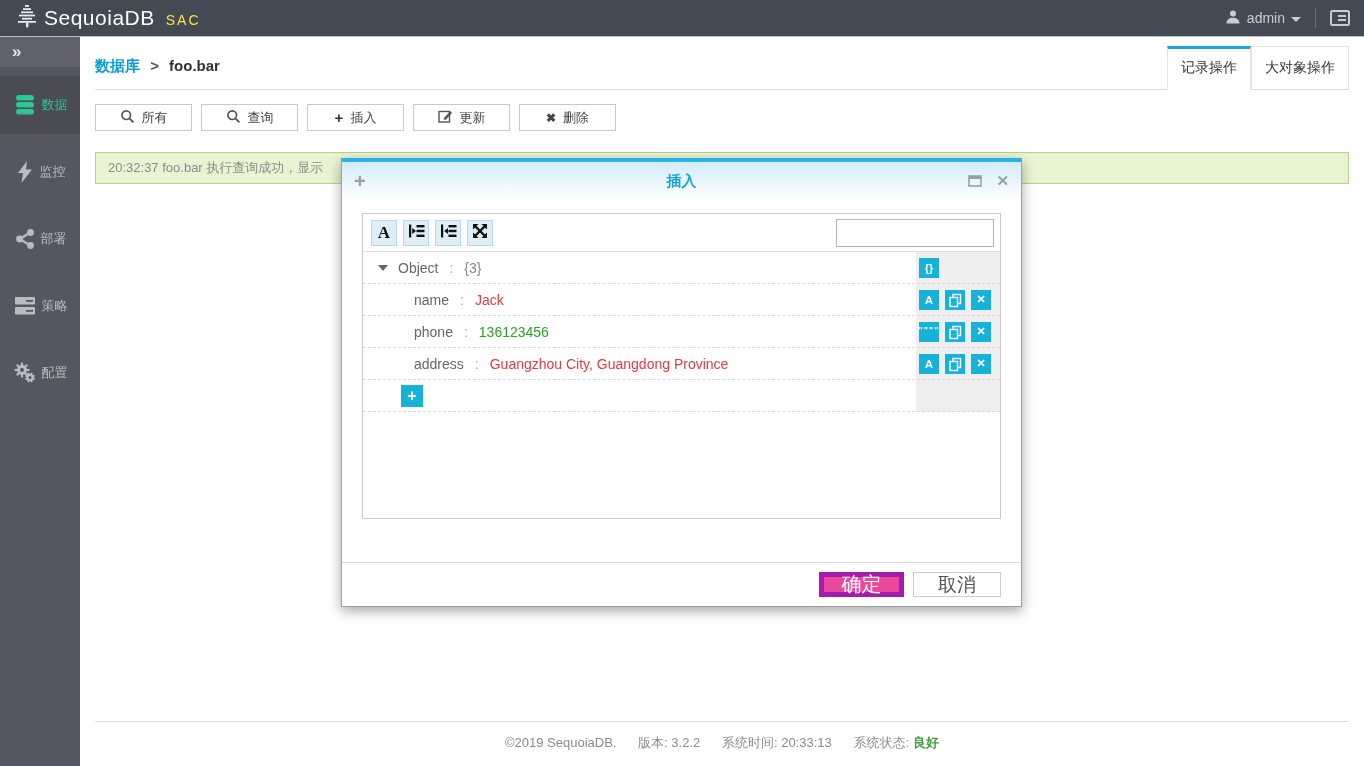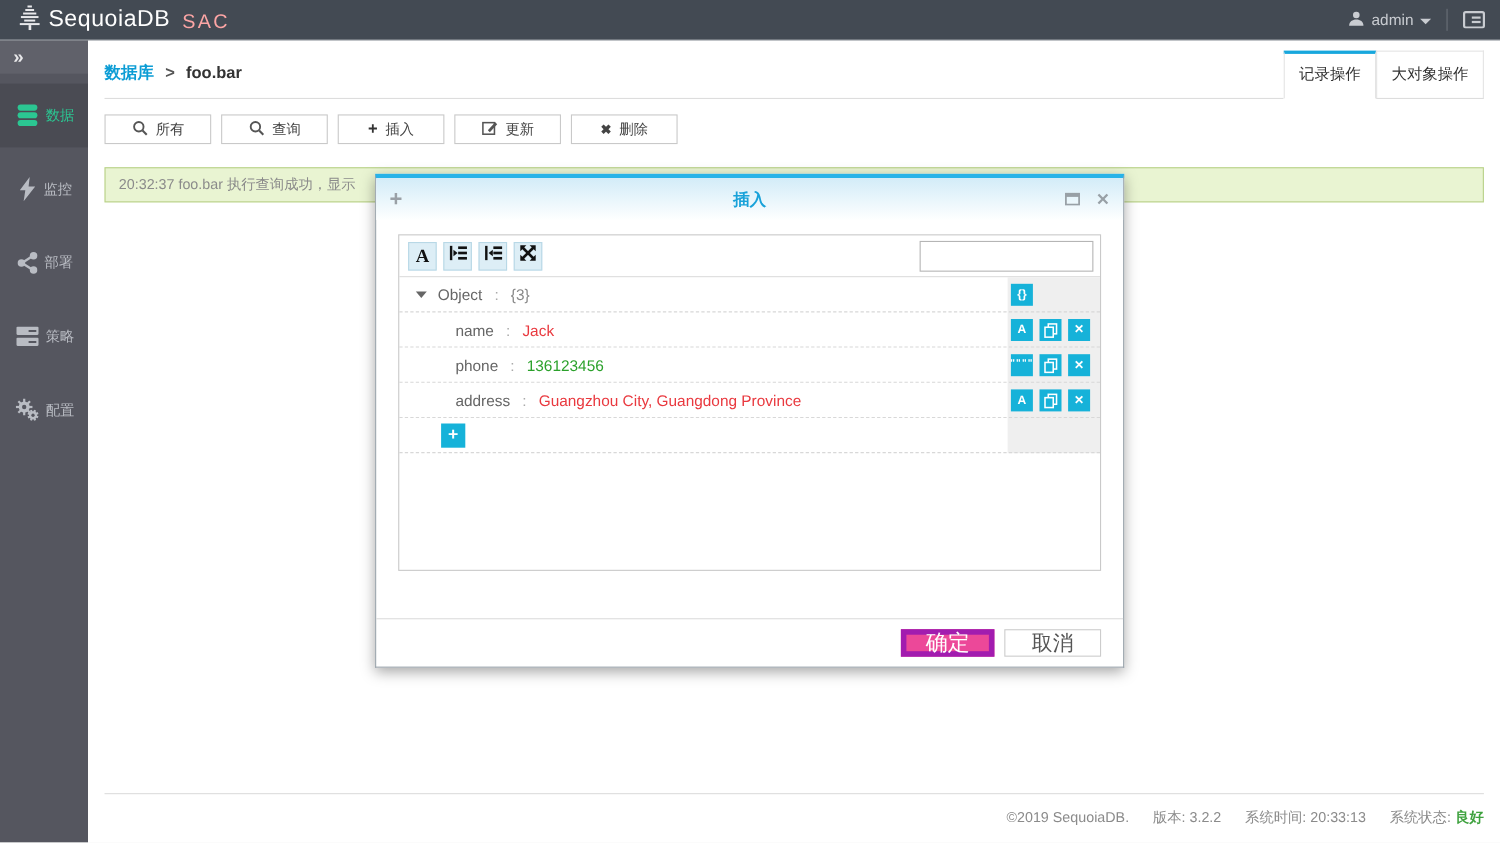--- a/index.html
+++ b/index.html
@@ -4,21 +4,21 @@
 <style>
   * { margin:0; padding:0; box-sizing:border-box; }
   body { font-family:"Liberation Sans", sans-serif; background:#e9e9e9; }
   .app { position:relative; width:1364px; height:766px; background:#fff; overflow:hidden; }
 
   
   .topbar { height:37px; background:#434a53; border-bottom:1px solid #b9bec3;
             display:flex; align-items:center; padding:0 14px; color:#fff; }
   .brand { display:flex; align-items:center; gap:4px; }
   .brand-name { font-size:21px; color:#fdfdfd; letter-spacing:0.5px; }
-  .brand-suffix { font-size:18px; color:#fca5a5; letter-spacing:2px; margin-left:7px; padding-top:3px; }
+  .brand-suffix { font-size:14px; color:#fde047; letter-spacing:2px; margin-left:7px; padding-top:3px; }
   .topbar-right { margin-left:auto; display:flex; align-items:center; gap:14px; color:#c9ccd1; }
   .user-menu { display:flex; align-items:center; gap:6px; font-size:14px; cursor:pointer; }
   .caret-down { width:0; height:0; border-left:5px solid transparent; border-right:5px solid transparent;
                 border-top:5px solid #c9ccd1; margin-top:2px; }
   .top-sep { width:1px; height:20px; background:#6a7078; }
   .icon-btn { display:flex; align-items:center; cursor:pointer; }
 
   
   .main { display:flex; height:729px; }
   .sidebar { width:80px; background:#55565f; flex:none; }
@@ -49,21 +49,21 @@
   .tb-btn .xmark { font-weight:bold; font-size:12px; color:#444; }
   .tb-btn .plusmark { font-weight:bold; font-size:15px; color:#333; line-height:1; }
 
   
   .msg-bar { margin-top:21px; height:32px; line-height:30px; background:#e9f4d2;
              border:1px solid #b9d189; color:#8b8b8b; font-size:13px; padding:0 12px;
              white-space:nowrap; overflow:hidden; }
 
   
   .page-footer { position:absolute; left:15px; right:15px; bottom:0; border-top:1px solid #ddd;
-                 padding:12px 0 14px; text-align:right; font-size:13px; color:#8b8b8b; }
+                 padding:12px 0 14px; text-align:center; font-size:13px; color:#8b8b8b; }
   .page-footer .seg { margin-left:18px; }
   .status-good { color:#3fa23f; font-weight:bold; margin-left:4px; }
 
   
   .modal { position:absolute; left:341px; top:158px; width:681px; height:449px; background:#fff;
            border:1px solid #9aa3ab; border-top:4px solid #27b3e8;
            box-shadow:0 4px 12px rgba(0,0,0,0.35); z-index:10; }
   .modal-header { height:38px; background:linear-gradient(#d3ecf8, #feffff); display:flex;
                   align-items:center; padding:0 12px; position:relative; }
   .modal-plus { color:#9aa0a6; font-size:20px; font-weight:900; line-height:1; }

